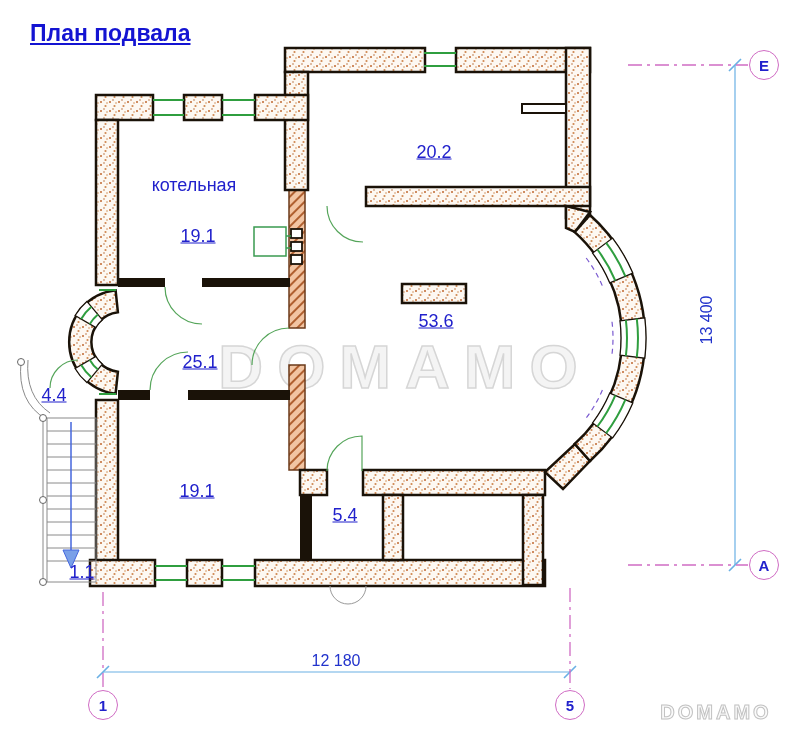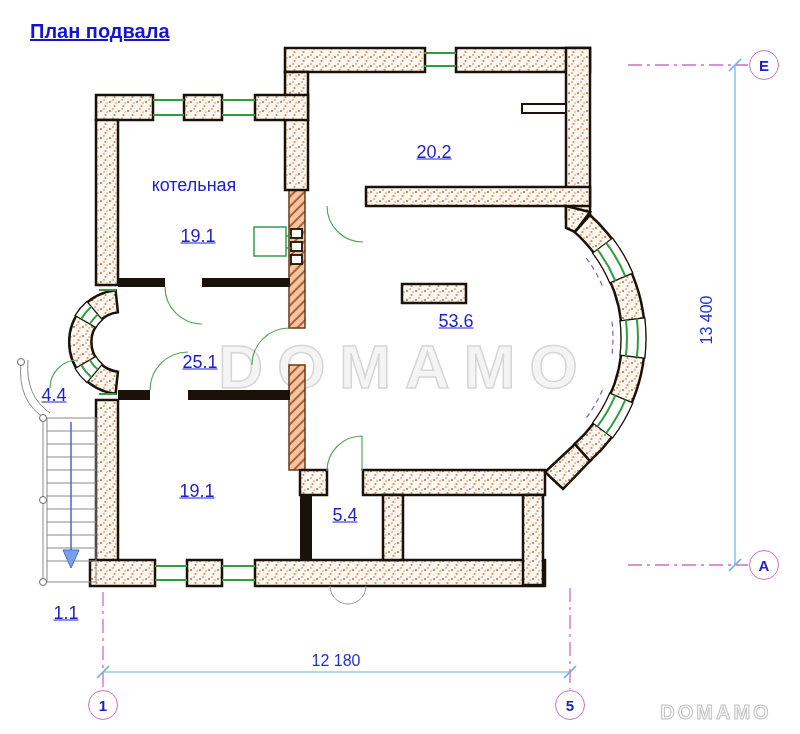--- a/index.html
+++ b/index.html
@@ -2,21 +2,21 @@
 <html><head>
 <meta charset="utf-8">
 <style>
   html,body{margin:0;padding:0;background:#ffffff;}
   #page{position:relative;width:800px;height:734px;background:#ffffff;overflow:hidden;
         font-family:"Liberation Sans",sans-serif;}
   #plan-svg{position:absolute;left:0;top:0;}
   .lbl{position:absolute;color:#2121cc;font-size:18px;white-space:nowrap;
        transform:translate(-50%,-50%);}
   .lbl.u{text-decoration:underline;}
-  #page-title{position:absolute;left:30px;top:20px;color:#1414d2;font-size:20px;
+  #page-title{position:absolute;left:30px;top:20px;color:#1414d2;font-size:23px;
        font-weight:bold;text-decoration:underline;white-space:nowrap;}
   .dim-text{position:absolute;color:#2233cc;font-size:16px;white-space:nowrap;
        transform:translate(-50%,-50%);}
   .dim-text.vert{transform:translate(-50%,-50%) rotate(-90deg);}
   .axis-circle{position:absolute;width:28px;height:28px;border:1.6px solid #d06cc4;
        border-radius:50%;background:#fff;display:flex;align-items:center;justify-content:center;
        color:#2121cc;font-size:15px;font-weight:bold;transform:translate(-50%,-50%);}
   #watermark{position:absolute;left:405px;top:366px;transform:translate(-50%,-50%);
        font-size:62px;font-weight:bold;letter-spacing:14px;color:#f4f4f4;
        -webkit-text-stroke:1.5px #d6d6d6;white-space:nowrap;}
@@ -166,26 +166,26 @@
       <path d="M 103,592 V 689"></path>
       <path d="M 570,588 V 689"></path>
     </g>
   </svg>
 
   <div id="page-title">План подвала</div>
 
   <div class="lbl" style="left:194px;top:185px;">котельная</div>
   <div class="lbl u" style="left:198px;top:236px;">19.1</div>
   <div class="lbl u" style="left:434px;top:152px;">20.2</div>
-  <div class="lbl u" style="left:436px;top:321px;margin-left:20px;">53.6</div>
+  <div class="lbl u" style="left:436px;top:321px;">53.6</div>
   <div class="lbl u" style="left:200px;top:362px;">25.1</div>
   <div class="lbl u" style="left:54px;top:395px;">4.4</div>
   <div class="lbl u" style="left:197px;top:491px;">19.1</div>
   <div class="lbl u" style="left:345px;top:515px;">5.4</div>
-  <div class="lbl u" style="left:66px;top:572px;margin-top:41px;">1.1</div>
+  <div class="lbl u" style="left:82px;top:572px;">1.1</div>
 
   <div class="dim-text vert" style="left:707px;top:320px;">13 400</div>
   <div class="dim-text" style="left:336px;top:661px;">12 180</div>
 
   <div class="axis-circle" style="left:764px;top:65px;">Е</div>
   <div class="axis-circle" style="left:764px;top:565px;">А</div>
   <div class="axis-circle" style="left:103px;top:705px;">1</div>
   <div class="axis-circle" style="left:570px;top:705px;">5</div>
 
   <div id="brand-logo">DOMAMO</div>

